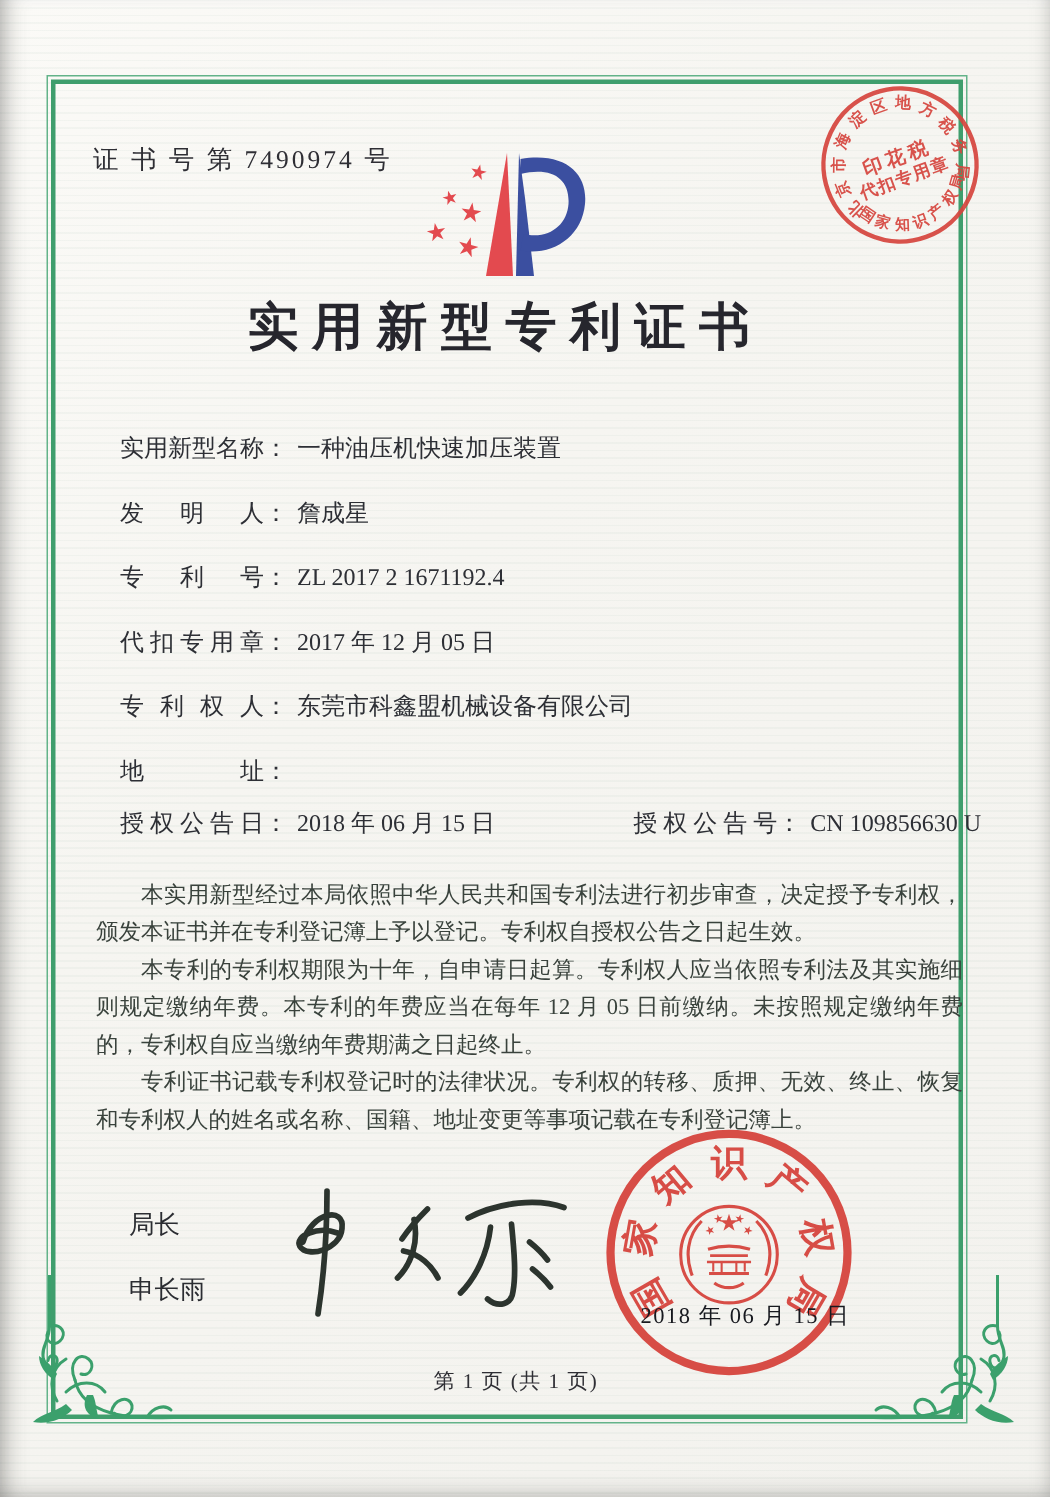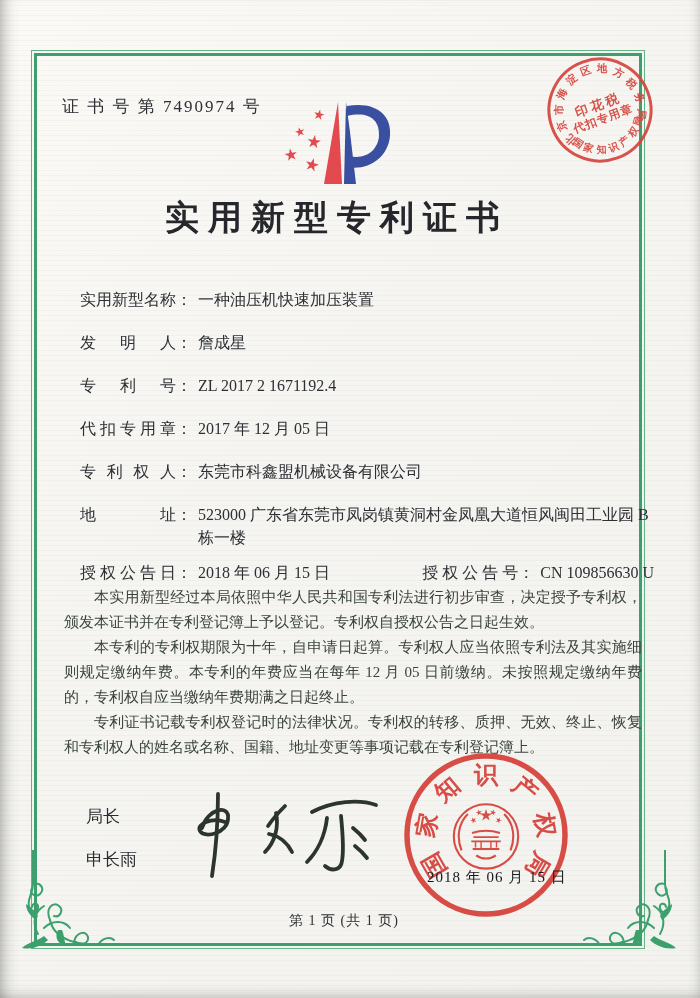--- a/index.html
+++ b/index.html
@@ -173,21 +173,20 @@
       <span class="f-value">2017 年 12 月 05 日</span>
     </div>
     <div class="f-row">
       <span class="f-label">专利权人</span>
         <span class="f-colon">：</span>
       <span class="f-value">东莞市科鑫盟机械设备有限公司</span>
     </div>
     <div class="f-row" style="margin-bottom:12px;">
       <span class="f-label">地址</span>
         <span class="f-colon">：</span>
-      <span class="f-value">523000 广东省东莞市凤岗镇黄洞村金凤凰大道恒风闽田工业园 B 栋一楼</span>
     </div>
     <div class="grant-row">
       <div class="grant-group">
         <span class="f-label">授权公告日</span>
           <span class="f-colon">：</span>
         <span class="f-value">2018 年 06 月 15 日</span>
       </div>
       <div class="grant-group">
         <span class="f-label">授权公告号</span>
           <span class="f-colon">：</span>

